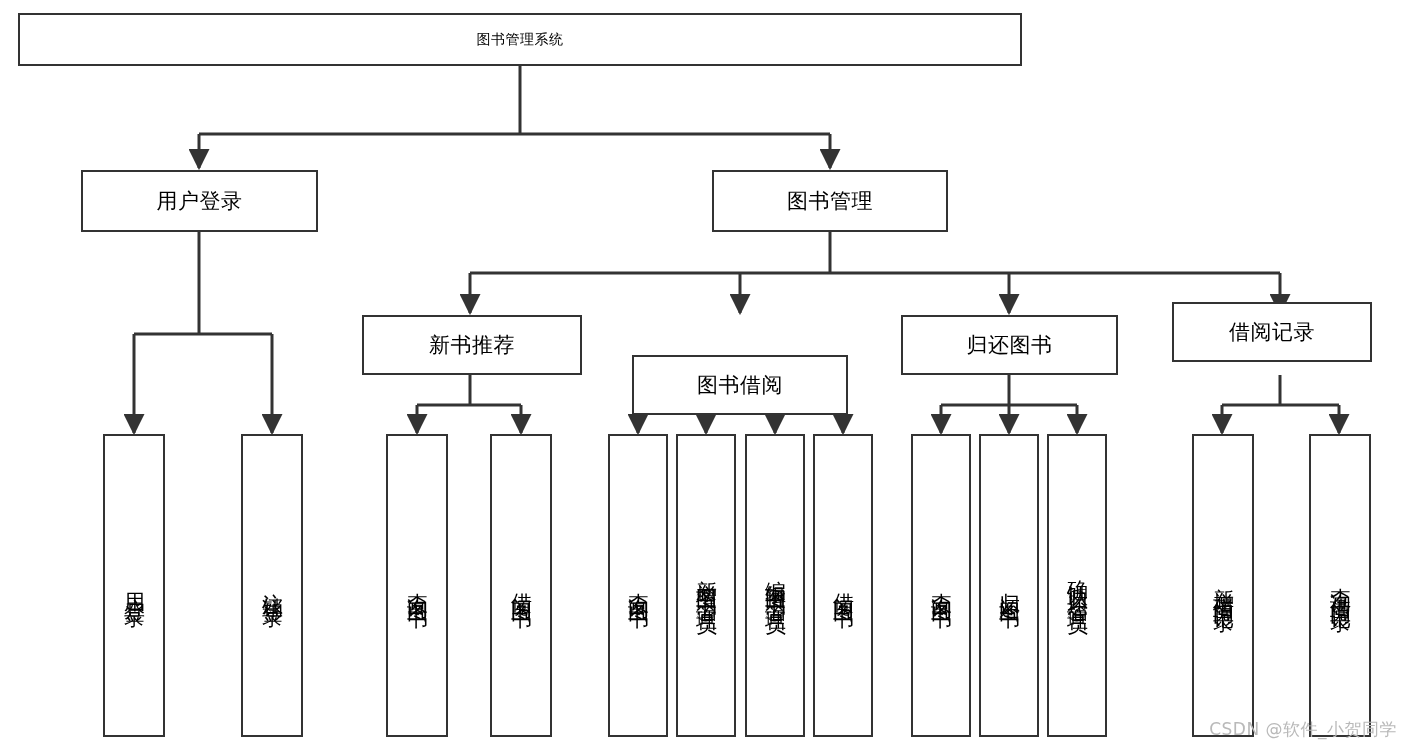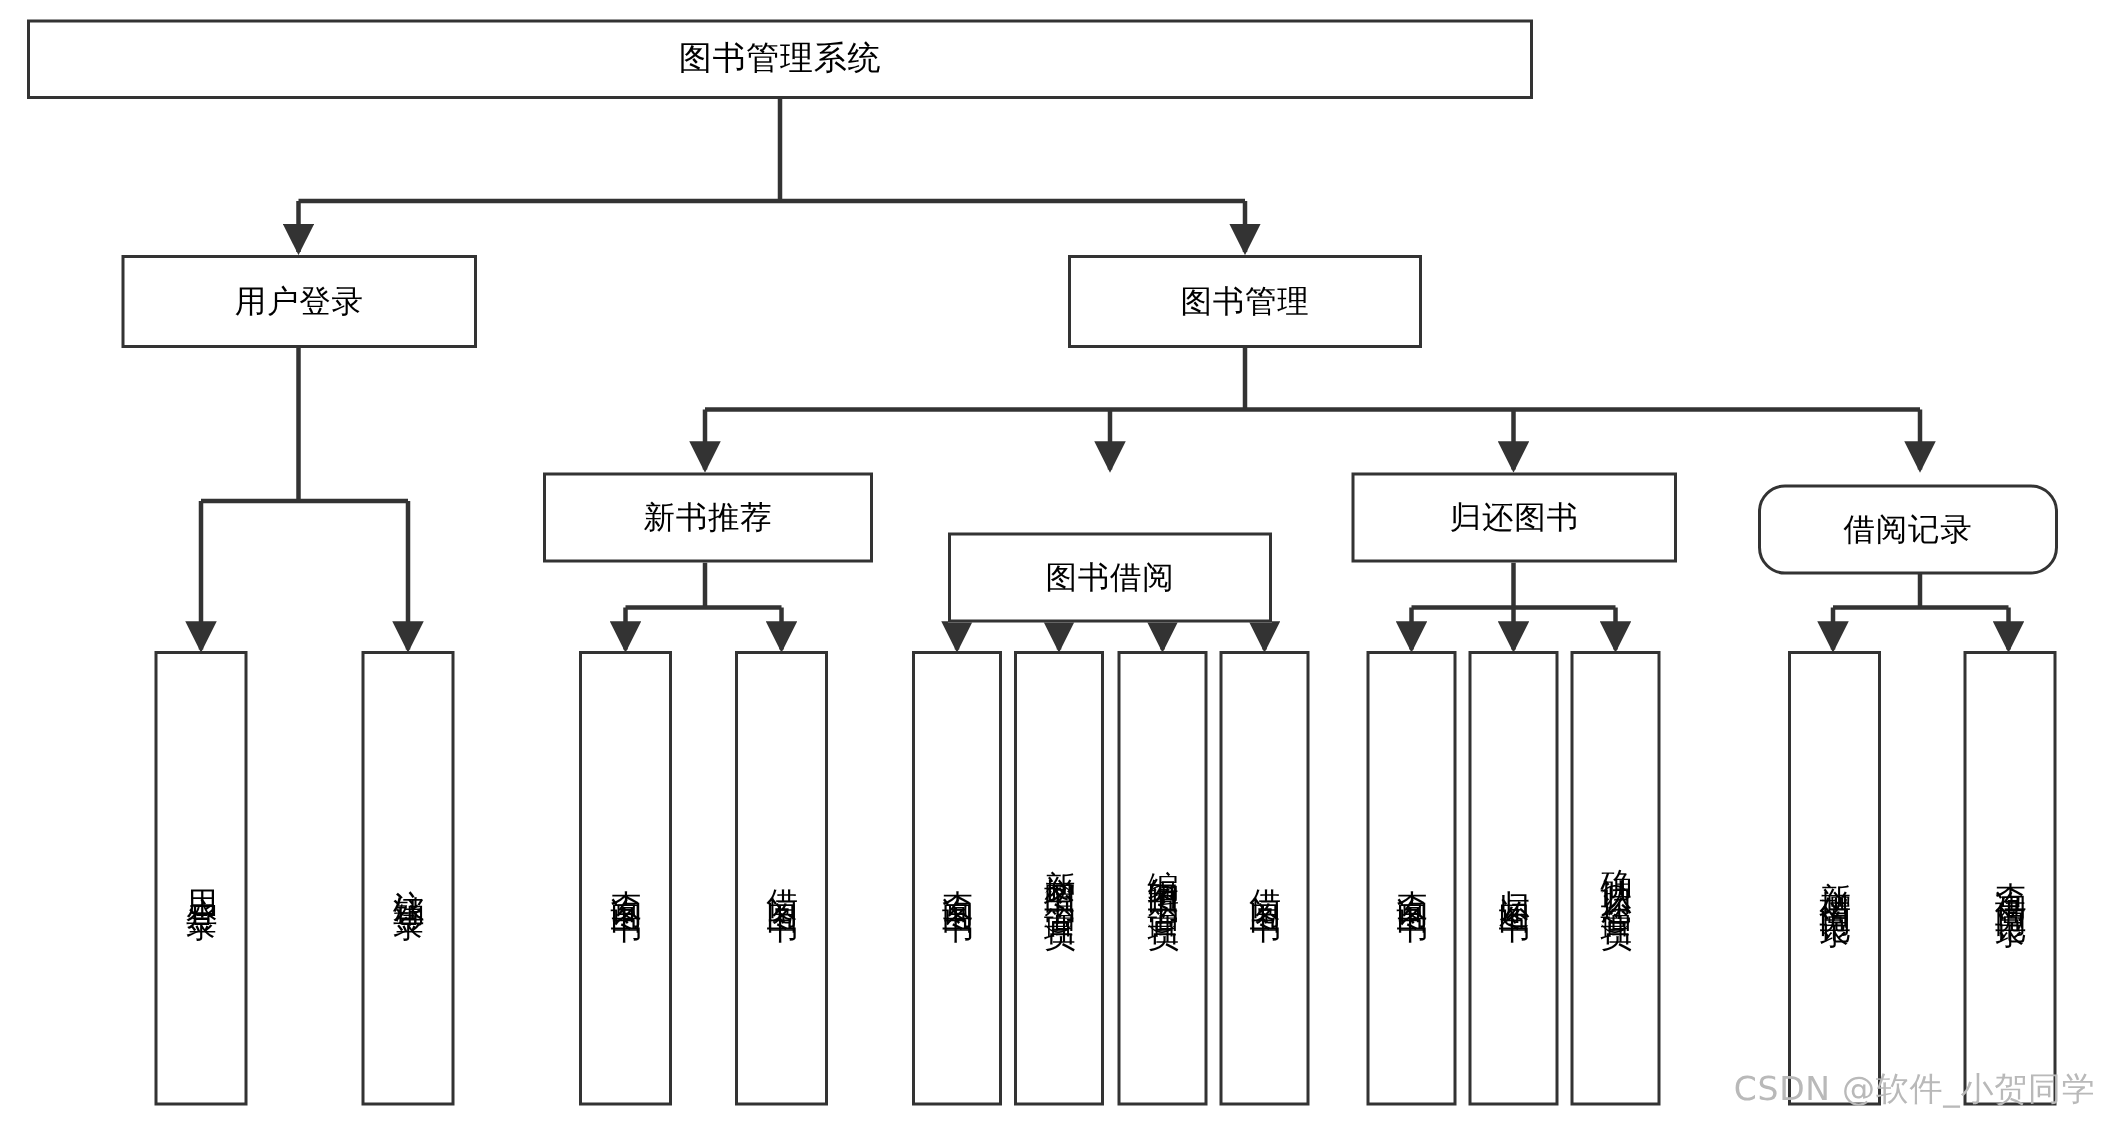--- a/index.html
+++ b/index.html
@@ -42,40 +42,40 @@
     text-align: center;
     line-height: 1.18;
     white-space: nowrap;
   }
   
   .node.horiz .label {
     font-size: 21px;
     letter-spacing: 0.5px;
   }
   .node.root .label {
-    font-size: 22px;
+    font-size: 14px;
   }
   
   .node.vert {
     align-items: center;
     justify-content: center;
   }
   .node.vert .label {
     writing-mode: vertical-rl;
     text-orientation: upright;
     font-size: 21px;
     line-height: 1.0;
     letter-spacing: 5px;
     white-space: nowrap;
   }
   #watermark {
     position: absolute;
     right: 8px;
     bottom: 6px;
-    font-size: 22px;
+    font-size: 17px;
     color: #b9b9b9;
     letter-spacing: 0.5px;
     z-index: 5;
     white-space: nowrap;
     font-family: "DejaVu Sans", "Liberation Sans", sans-serif;
   }
 </style>
 </head>
 <body>
 
@@ -144,21 +144,21 @@
 
   <div class="node horiz" style="left:362px; top:315px; width:220px; height:60px;">
     <span class="label">新书推荐</span>
   </div>
   <div class="node horiz" style="left:632px; top:315px; width:216px; height:60px;margin-top:40px;">
     <span class="label">图书借阅</span>
   </div>
   <div class="node horiz" style="left:901px; top:315px; width:217px; height:60px;">
     <span class="label">归还图书</span>
   </div>
-  <div class="node horiz" style="left:1172px; top:323px; width:200px; height:60px;border-radius:18px;">
+  <div class="node horiz" style="left:1172px; top:302px; width:200px; height:60px;">
     <span class="label">借阅记录</span>
   </div>
 
   <div class="node vert" style="left:103px; top:434px; width:62px; height:303px;">
     <span class="label">用户登录</span>
   </div>
   <div class="node vert" style="left:241px; top:434px; width:62px; height:303px;">
     <span class="label">注销登录</span>
   </div>
 

